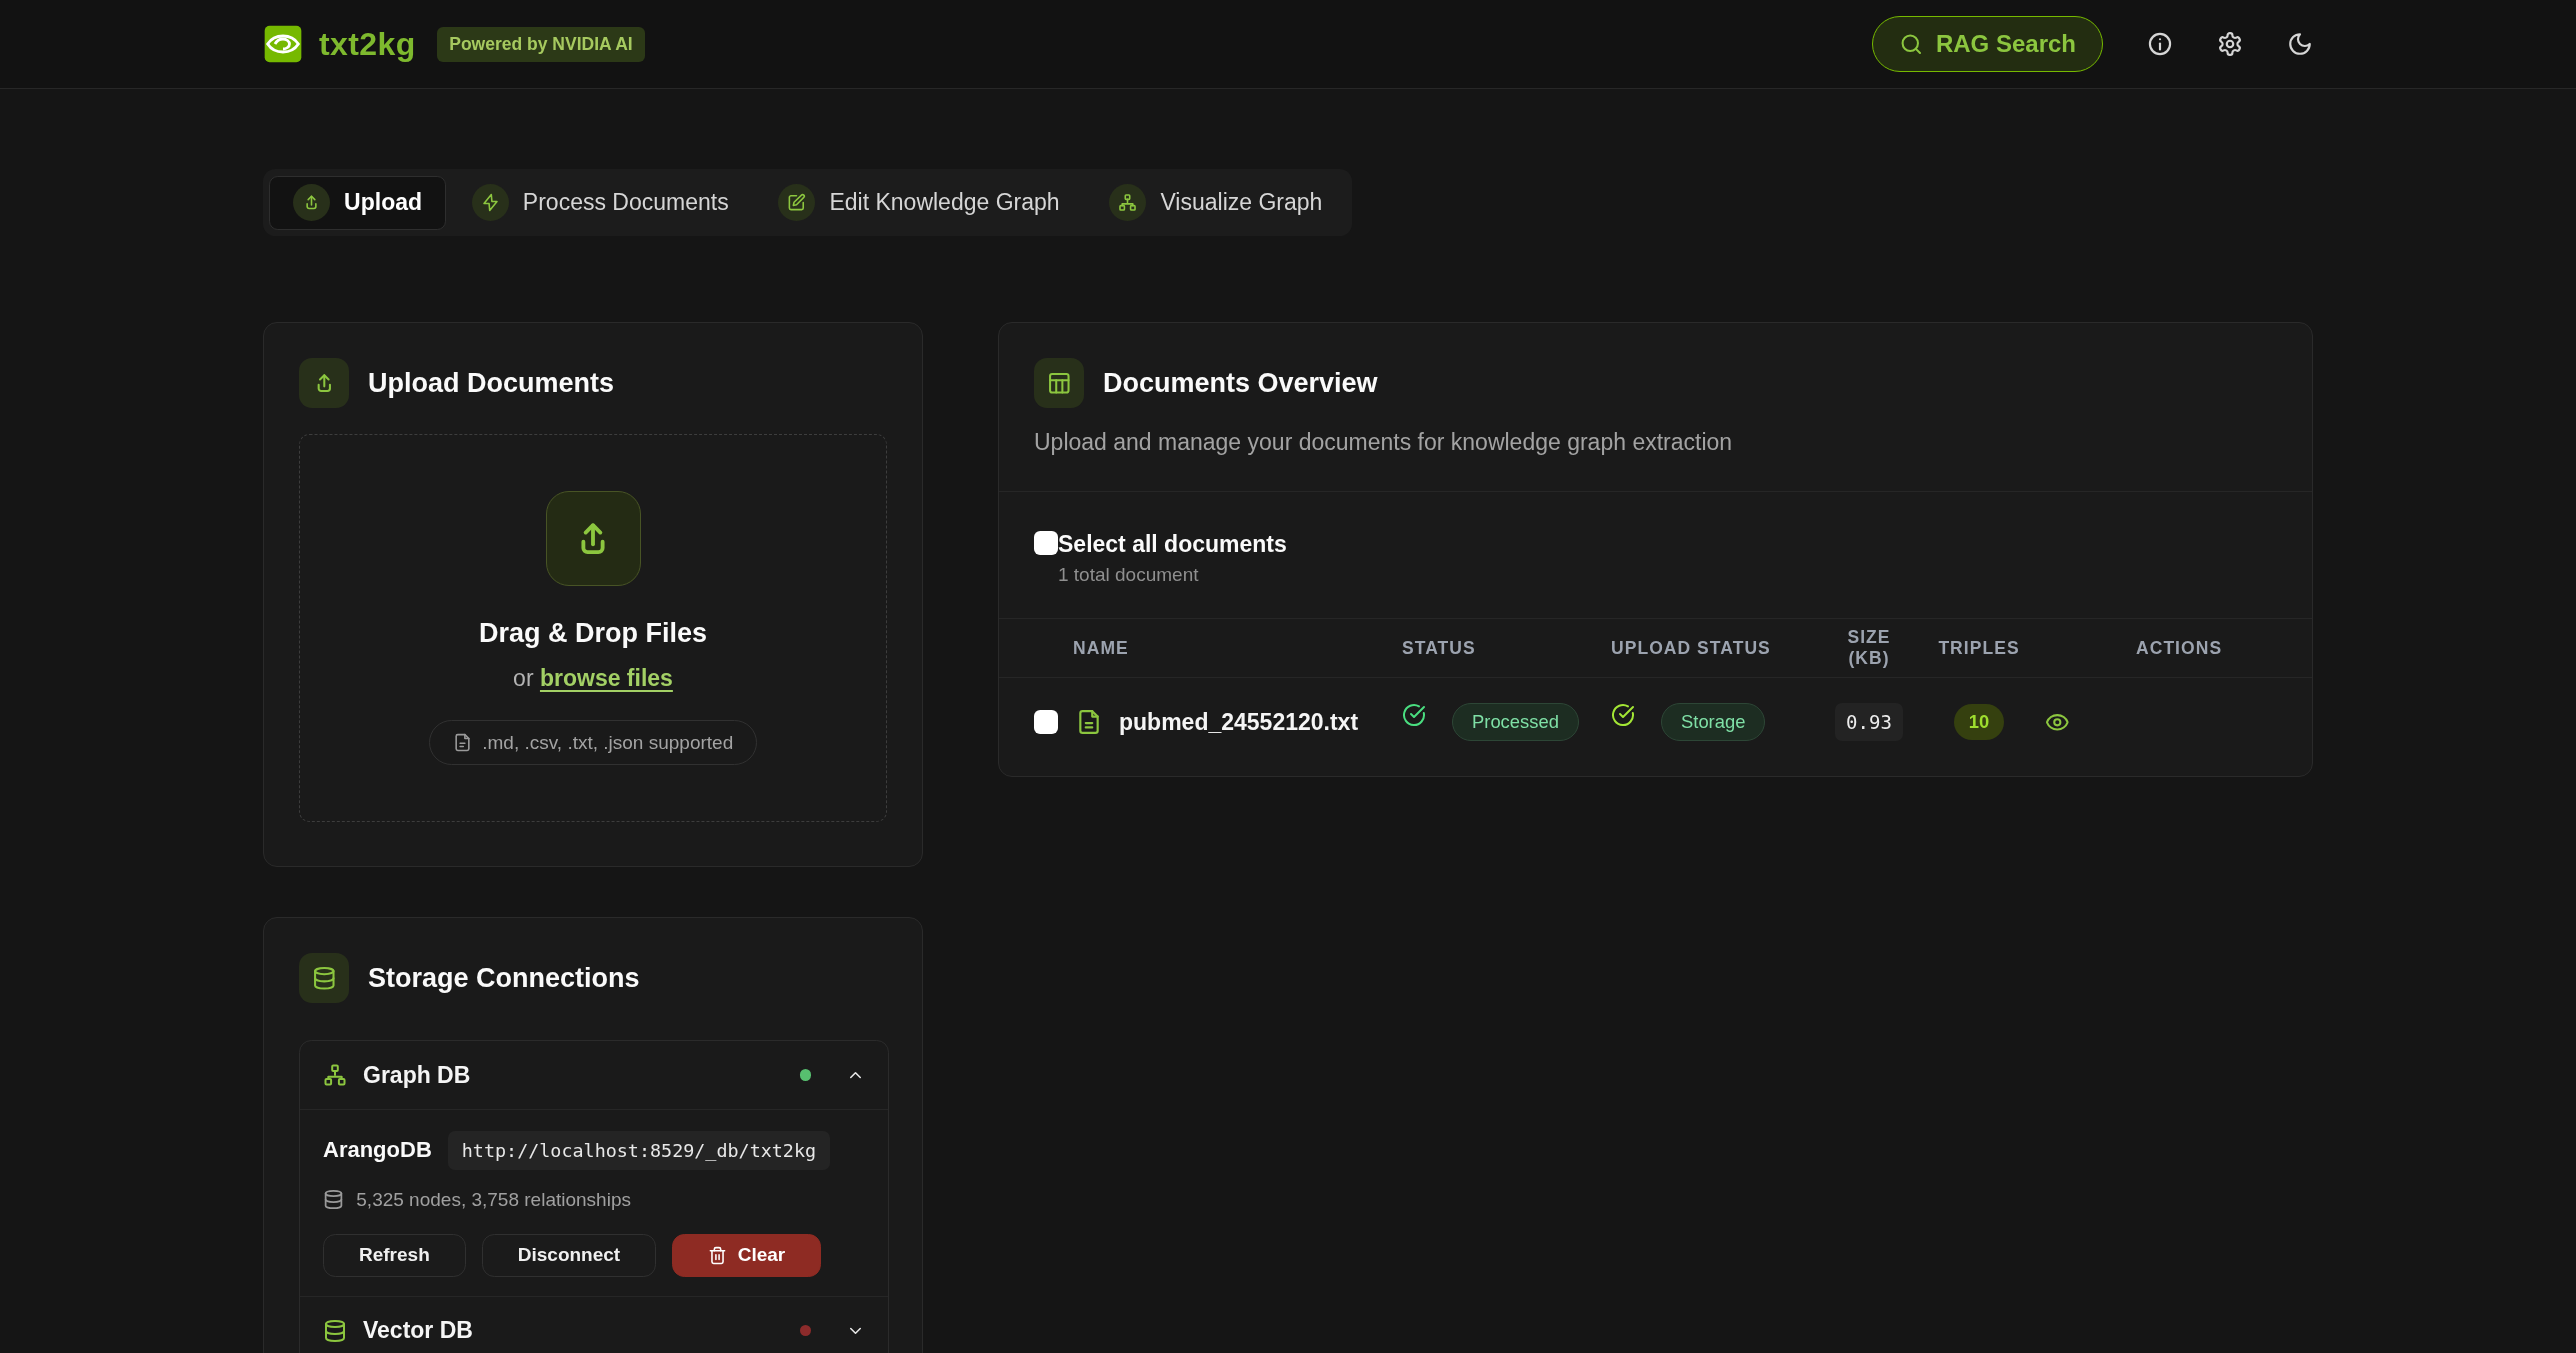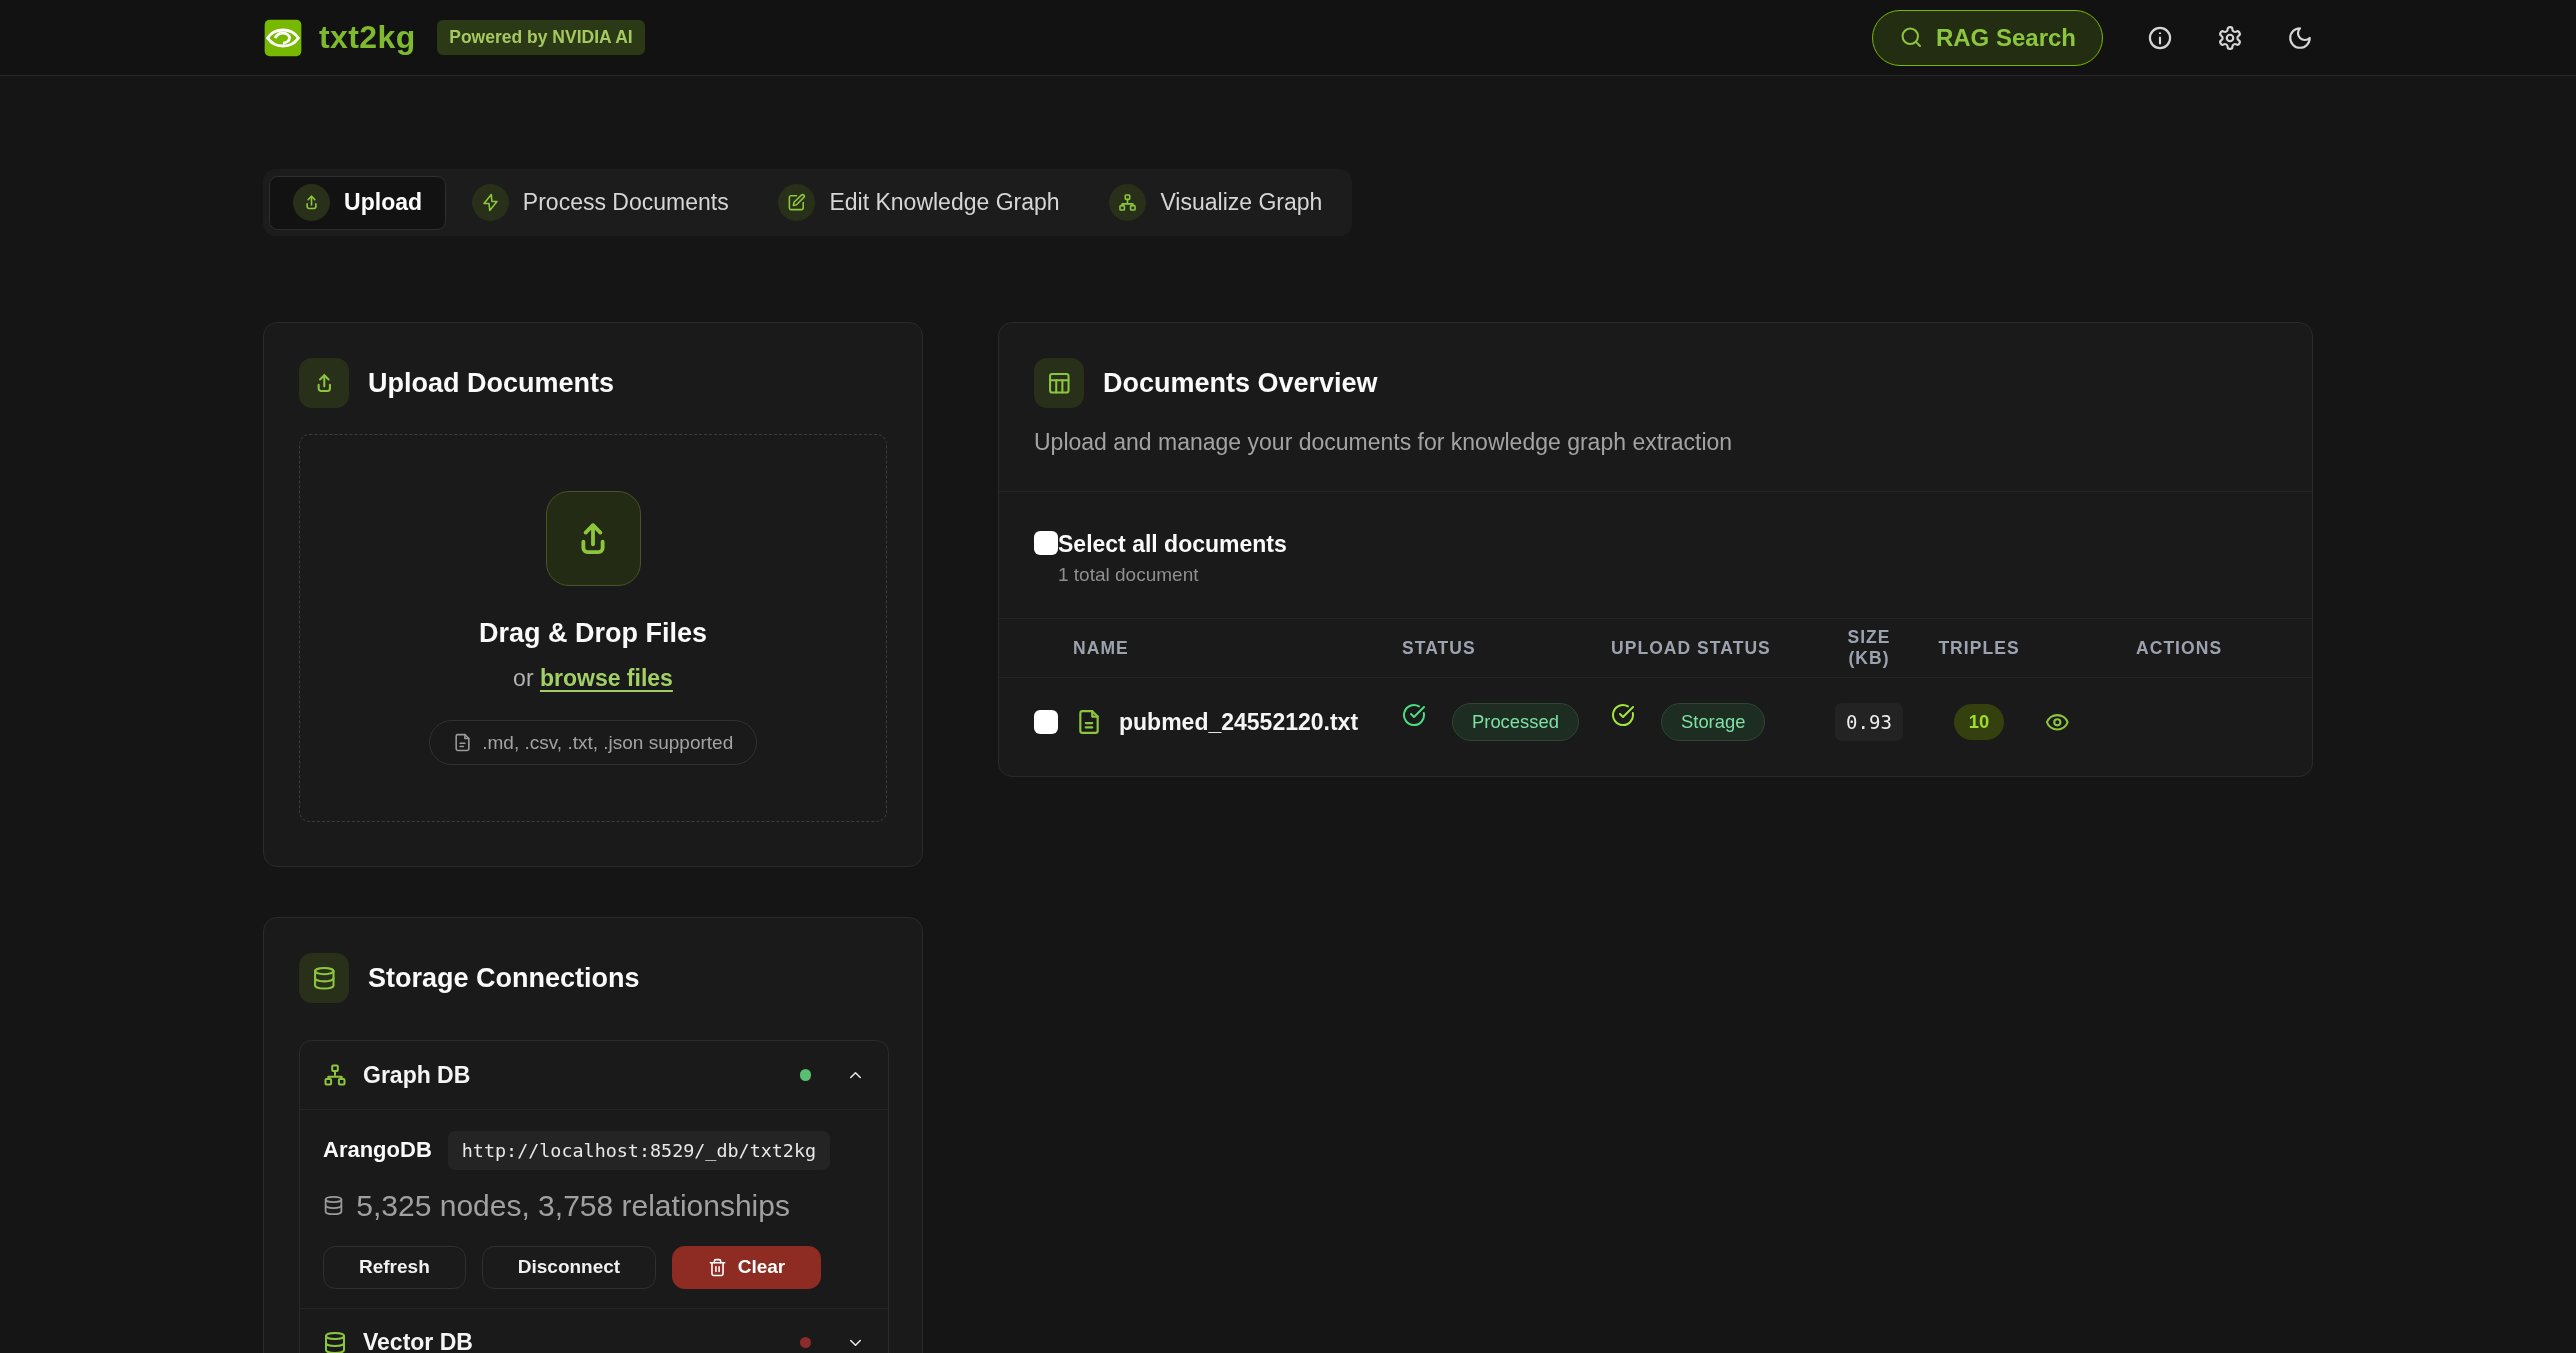--- a/index.html
+++ b/index.html
@@ -1,21 +1,21 @@
 <!DOCTYPE html>
 <html style="font-size:14px"><head>
 <meta charset="utf-8">
 <style>
   * { margin:0; padding:0; box-sizing:border-box; }
   html,body { background:#0e0e0e; }
   body { font-family:"Liberation Sans","DejaVu Sans",sans-serif; color:#f5f5f5; }
   .root { position:relative; width:2576px; height:1354px; background:#151515; overflow:hidden; }
 
   
-  .topbar { position:absolute; left:0; top:0; width:100%; height:76px;
+  .topbar { position:absolute; left:0; top:0; width:100%; height:89px;
             background:#121212; border-bottom:0.9px solid #272727;
             display:flex; align-items:center; justify-content:space-between; padding:0 263px; }
   .logo-group { display:flex; align-items:center; gap:16px; }
   .nv-logo { width:40px; height:40px; flex:0 0 auto; }
   .logo-text { font-size:32px; font-weight:700; color:#7eb92e; letter-spacing:0.4px; }
   .powered-badge { margin-left:5.3px; font-size:17.5px; color:#a6c95f; background:#2c3917;
                    border-radius:6.1px; padding:7px 12.3px; font-weight:700; }
   .topbar-right { display:flex; align-items:center; gap:44px; }
   .rag-btn { display:flex; align-items:center; gap:12.3px; height:56px; padding:0 26px;
              border:1.8px solid #76b900; border-radius:29px; background:#232d11;
@@ -106,21 +106,21 @@
   .dot { width:11.4px; height:11.4px; border-radius:50%; margin-right:35px; }
   .dot.green { background:#57bf6f; }
   .dot.red { background:#8c2b2b; }
   .chev { width:19px; height:19px; color:#e5e5e5; }
   .db-divider { border-top:0.9px solid #262626; }
   .db-body { padding:21px 23px 19px 23px; }
   .conn-row { display:flex; align-items:center; gap:16px; }
   .provider { font-size:22px; font-weight:700; color:#fafafa; }
   .code-chip { background:#242424; border-radius:7px; padding:8.8px 14px; font-size:18.4px;
                color:#e8e8e8; font-family:"DejaVu Sans Mono","Liberation Mono",monospace; white-space:nowrap; }
-  .stats-row { display:flex; align-items:center; gap:12.3px; margin-top:19px; color:#a0a0a0; font-size:30px; }
+  .stats-row { display:flex; align-items:center; gap:12.3px; margin-top:19px; color:#a0a0a0; font-size:19px; }
   .stats-row svg { width:21px; height:21px; color:#9a9a9a; flex:0 0 auto; }
   .btn-row { display:flex; align-items:center; gap:16px; margin-top:23px; }
   .btn { height:43px; border-radius:12.3px; border:0.9px solid #303030; background:#1b1b1b;
          color:#f0f0f0; font-size:19px; font-weight:600; padding:0 35px; cursor:pointer;
          display:flex; align-items:center; gap:10.5px; font-family:inherit; white-space:nowrap; }
   .btn.danger { background:#8e2b23; border-color:#8e2b23; color:#ffffff; }
   .btn.danger svg { width:19px; height:19px; }
 </style>
 </head>
 <body>

